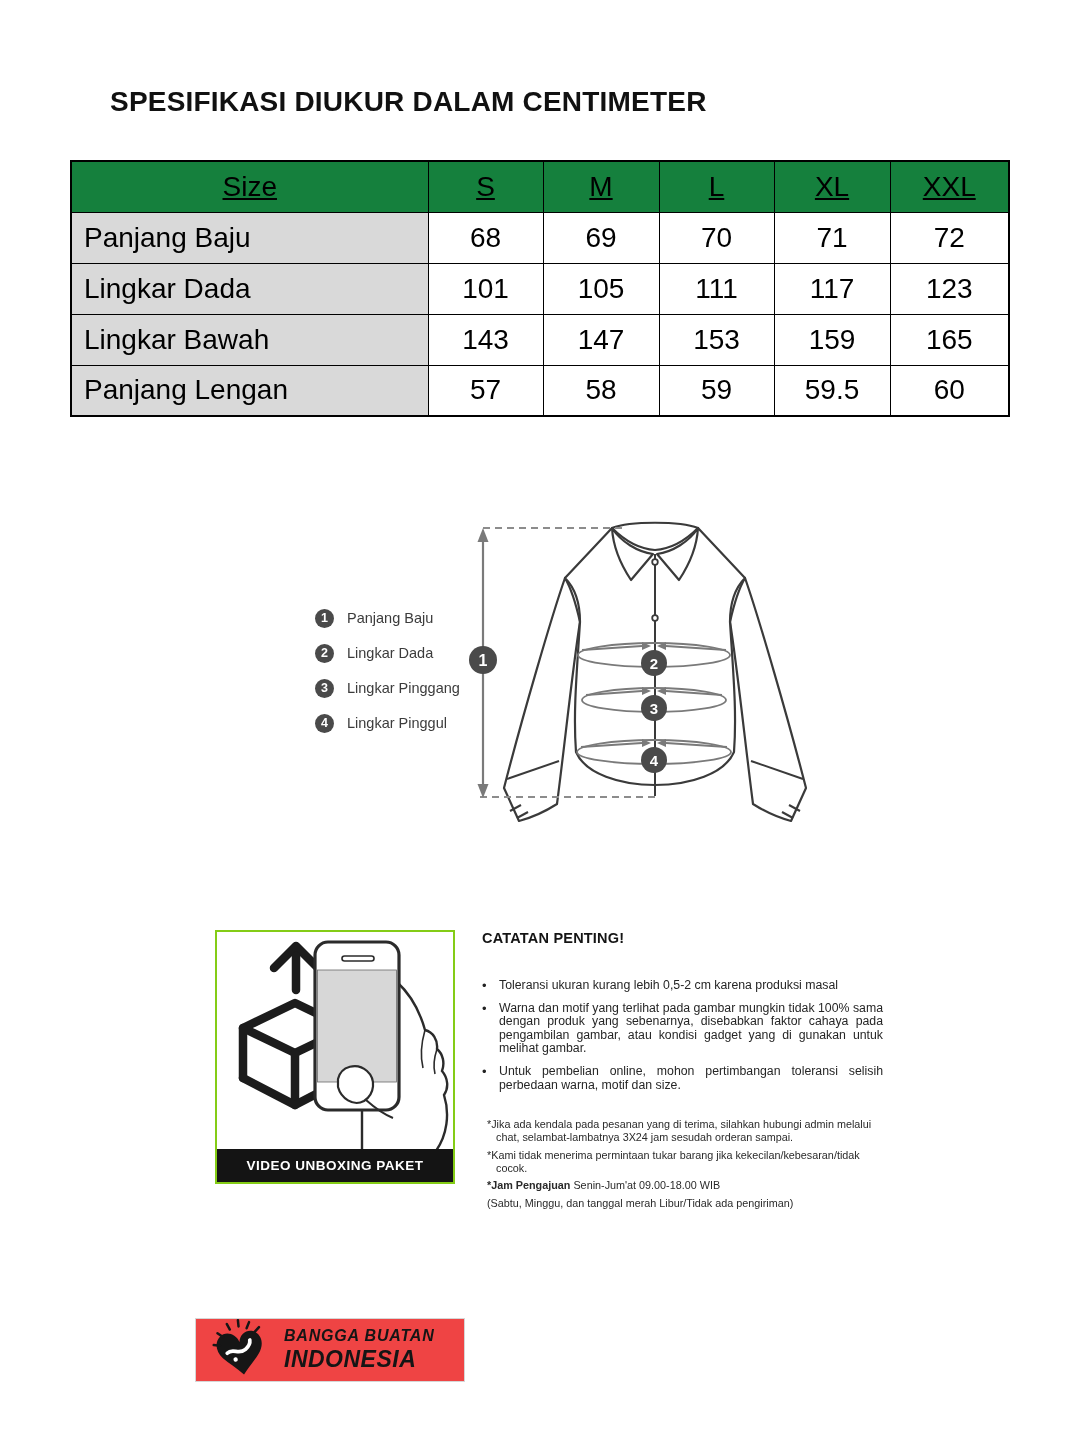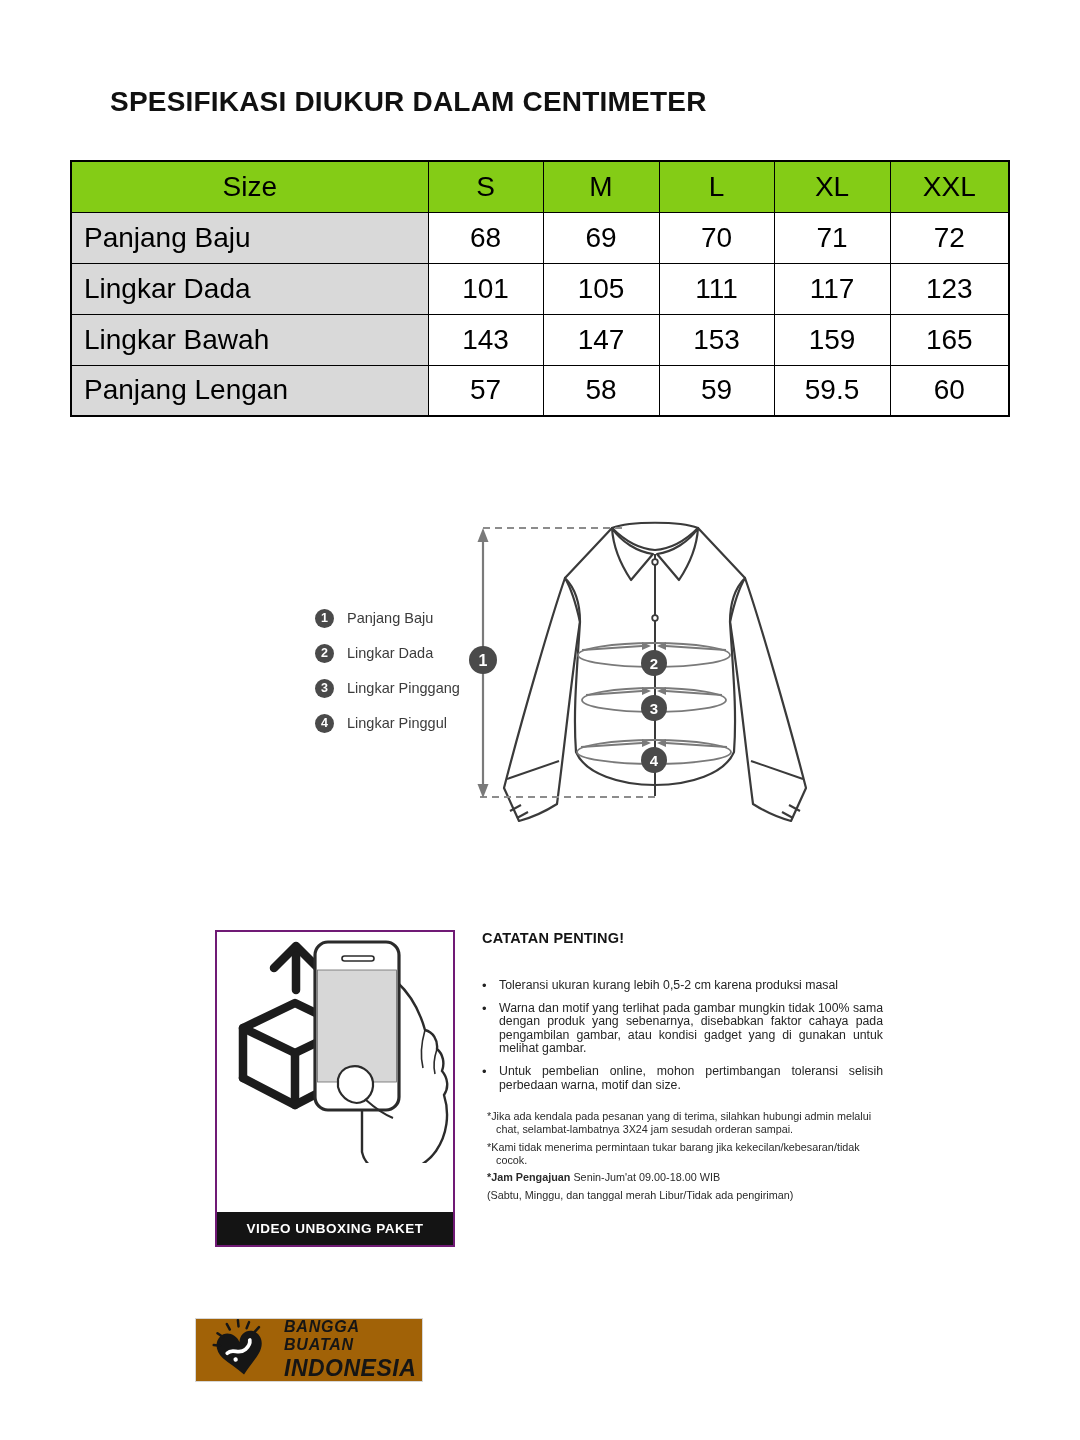--- a/index.html
+++ b/index.html
@@ -7,51 +7,51 @@
   body { width:1080px; height:1440px; font-family:"Liberation Sans", sans-serif; color:#222; }
   .page { position:relative; width:1080px; height:1440px; background:#fff; overflow:hidden; }
 
   
   .title { position:absolute; left:110px; top:86px; font-size:28px; font-weight:bold; color:#111; letter-spacing:.2px; }
 
   
   table.size { position:absolute; left:70px; top:160px; width:938px; border-collapse:collapse; table-layout:fixed;
                border:2px solid #000; font-size:28px; color:#000; }
   table.size td { border:1px solid #000; height:51px; background:#fff; text-align:center; vertical-align:middle; overflow:hidden; }
-  table.size tr.head td { background:#84cc16; }
+  table.size tr.head td { background:#15803d;text-decoration:underline; }
   table.size td.lbl { background:#d9d9d9; text-align:left; padding-left:12px; }
   table.size tr.head td.lbl { text-align:center; padding-left:0; }
 
   
   .diagram { position:absolute; left:0; top:500px; width:1080px; height:350px; }
   .legend { position:absolute; left:315px; top:108px; }
   .legend-item { display:flex; align-items:center; height:20px; margin-bottom:15px; }
   .lnum { width:19px; height:19px; border-radius:50%; background:#4a4a4a; color:#fff; font-size:12.5px; font-weight:bold;
           text-align:center; line-height:19px; flex:0 0 19px; }
   .llabel { margin-left:13px; font-size:14.5px; color:#3c3c3c; }
   .shirt-svg { position:absolute; left:440px; top:0; }
 
   
-  .unbox { position:absolute; left:215px; top:930px; width:240px; height:317px; border:2px solid #701a75; background:#fff; }
+  .unbox { position:absolute; left:215px; top:930px; width:240px; height:254px; border:2px solid #84cc16; background:#fff; }
   .unbox-bar { position:absolute; left:0; bottom:0; width:100%; height:33px; background:#141414; color:#fff;
                display:flex; align-items:center; justify-content:center; font-size:13.5px; font-weight:bold; letter-spacing:.5px; }
   .unbox-caption { position:absolute; left:212px; top:1212px; width:256px; font-size:12.2px; line-height:13.8px; color:#2e2e2e; }
 
   
   .notes { position:absolute; left:482px; top:930px; width:401px; }
   .notes h2 { font-size:14.5px; font-weight:800; color:#141414; letter-spacing:.2px; margin-bottom:33px; }
   .bullet { display:flex; margin-bottom:9px; }
   .bullet::before { content:"\2022"; flex:0 0 17px; font-size:13px; color:#222; line-height:13.6px; }
   .bullet span { flex:1; font-size:12.3px; line-height:13.6px; color:#262626; text-align:justify; }
-  .footnotes { margin-top:18px; margin-left:5px; font-size:10.8px; line-height:13px; color:#2a2a2a; }
+  .footnotes { margin-top:26px; margin-left:5px; font-size:10.8px; line-height:13px; color:#2a2a2a; }
   .fnote { margin-bottom:4.5px; text-indent:-9px; padding-left:9px; }
   .fnote b { font-weight:bold; }
 
   
-  .brand { position:absolute; left:195px; top:1318px; width:228px; height:64px; border:1px solid #d6d6d6; background:#a16207;
+  .brand { position:absolute; left:195px; top:1318px; width:270px; height:64px; border:1px solid #d6d6d6; background:#ef4444;
            display:flex; align-items:center; }
   .brand-icon { margin-left:14px; flex:0 0 62px; }
   .brand-text { margin-left:12px; font-style:italic; color:#151515; }
   .brand-line1 { font-size:16px; font-weight:600; letter-spacing:.8px; }
   .brand-line2 { font-size:23px; font-weight:800; letter-spacing:.5px; margin-top:1px; }
 </style>
 </head>
 <body>
 
 <div class="page">

